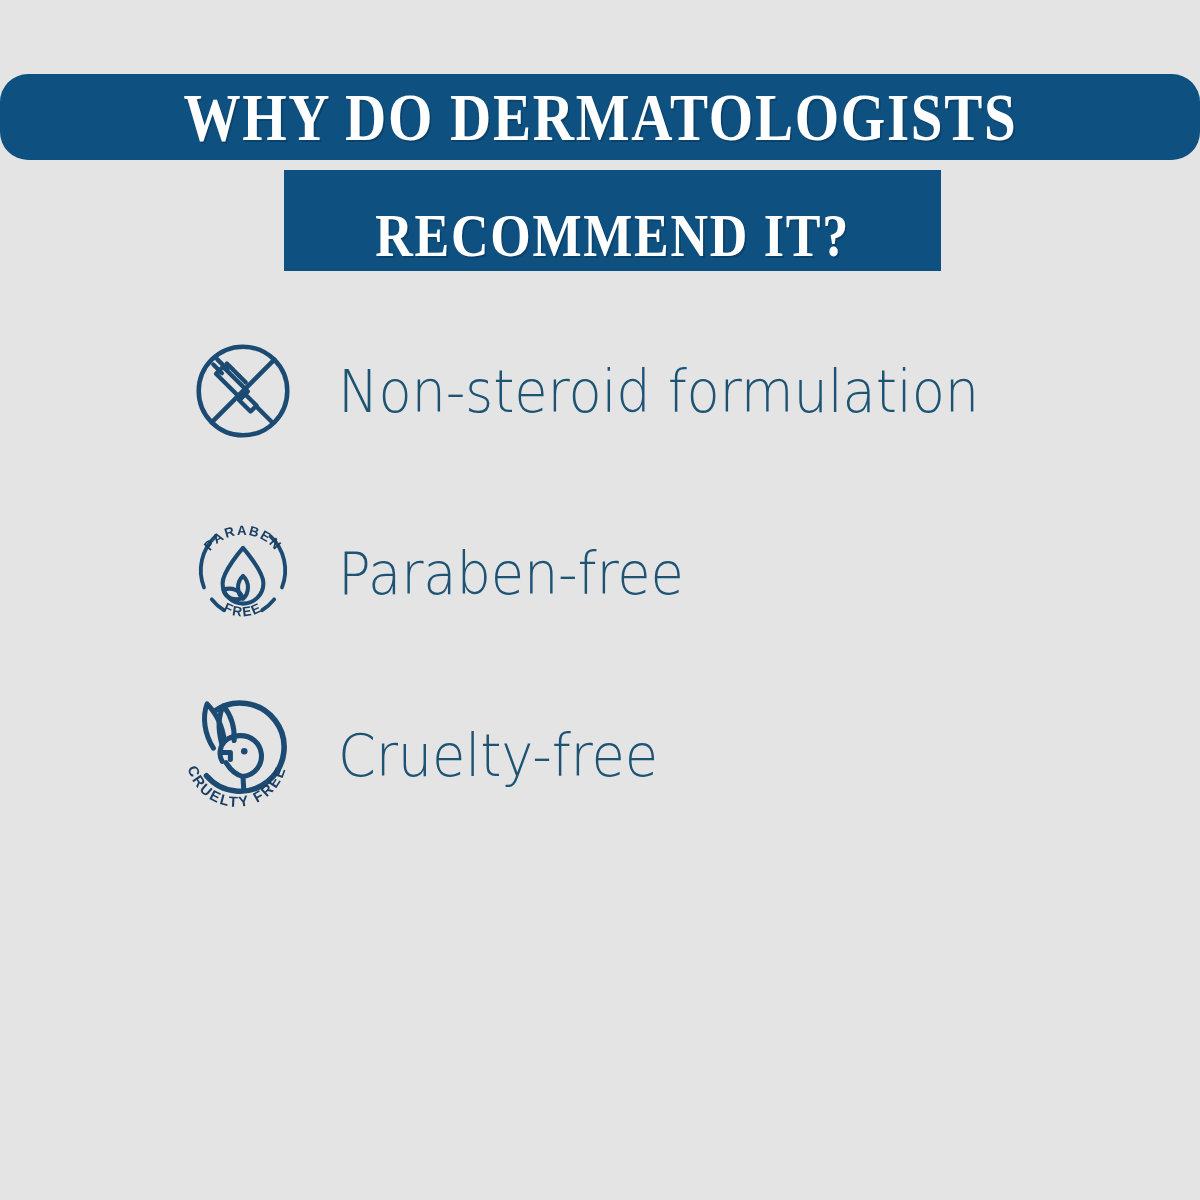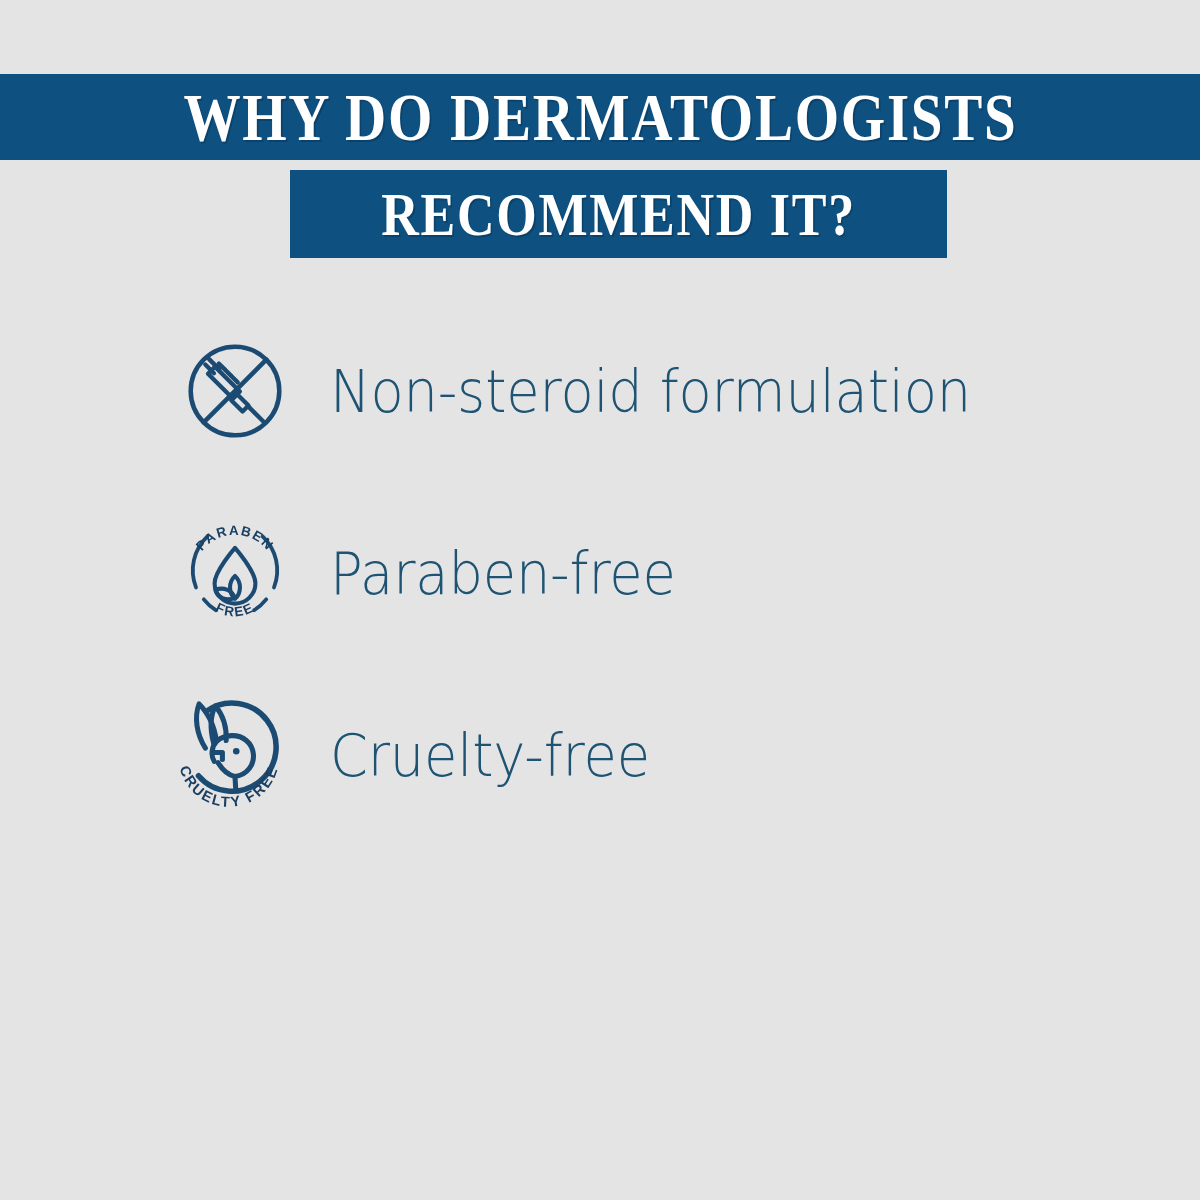--- a/index.html
+++ b/index.html
@@ -28,47 +28,50 @@
     align-items: center;
     justify-content: center;
     box-sizing: border-box;
   }
   .banner-line1 {
     position: absolute;
     left: 0;
     top: 74px;
     width: 1200px;
     height: 86px;
+    border-radius: 28px;
   }
   .banner-line2 {
     position: absolute;
-    left: 290px;
+    left: 284px;
     top: 170px;
     width: 657px;
-    height: 88px;
+    height: 101px;
+    align-items: flex-end;
   }
   .banner-text {
     color: #ffffff;
     font-family: "Liberation Serif", serif;
     font-weight: bold;
     letter-spacing: 2.0px;
     white-space: nowrap;
     text-shadow: 2px 2px 0 rgba(10,55,90,0.55);
     transform: scaleX(0.84);
     transform-origin: center center;
   }
   .banner-line1 .banner-text { font-size: 68px; }
   .banner-line2 .banner-text { font-size: 62px; }
 
   
   .features {
     position: absolute;
     left: 0;
     top: 300px;
     width: 1172px;
+    padding-left: 8px;
   }
   .feature-row {
     position: relative;
     display: flex;
     align-items: center;
     height: 182px;
   }
   .feature-icon {
     width: 170px;
     min-width: 170px;

